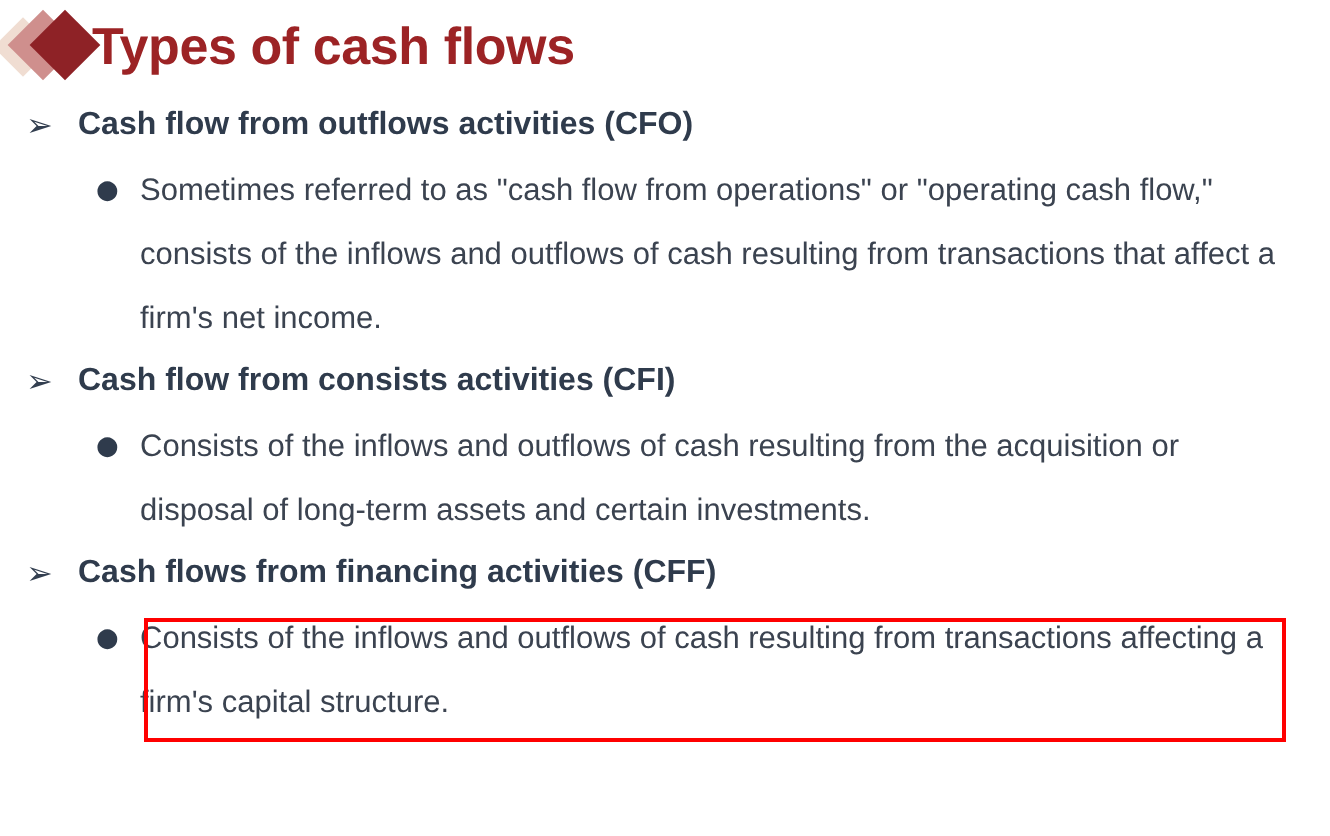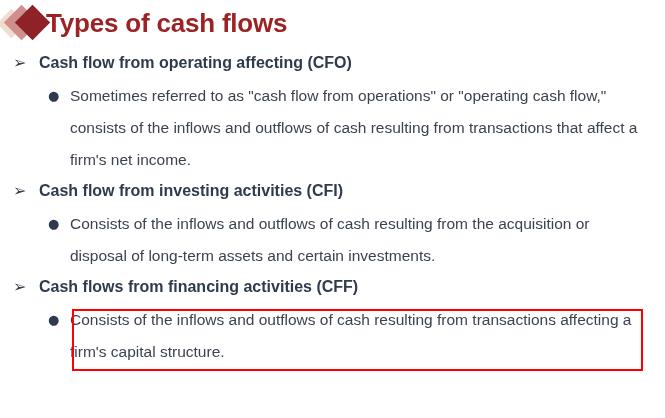--- a/index.html
+++ b/index.html
@@ -141,30 +141,30 @@
       <i class="d2"></i>
       <i class="d3"></i>
     </span>
     <span class="title-text">Types of cash flows</span>
   </div>
 
   <div class="content">
 
     <div class="l1">
       <span class="arrow">➢</span>
-      <span class="l1text">Cash flow from operating affecting (CFO)</span>
+      <span class="l1text">Cash flow from outflows activities (CFO)</span>
     </div>
     <div class="l2">
       <span class="dot">●</span>
       <span class="l2text">Sometimes referred to as "cash flow from operations" or "operating cash flow," consists of the inflows and outflows of cash resulting from transactions that affect a firm's net income.</span>
     </div>
 
     <div class="l1">
       <span class="arrow">➢</span>
-      <span class="l1text">Cash flow from investing activities (CFI)</span>
+      <span class="l1text">Cash flow from consists activities (CFI)</span>
     </div>
     <div class="l2">
       <span class="dot">●</span>
       <span class="l2text">Consists of the inflows and outflows of cash resulting from the acquisition or disposal of long-term assets and certain investments.</span>
     </div>
 
     <div class="l1">
       <span class="arrow">➢</span>
       <span class="l1text">Cash flows from financing activities (CFF)</span>
     </div>

